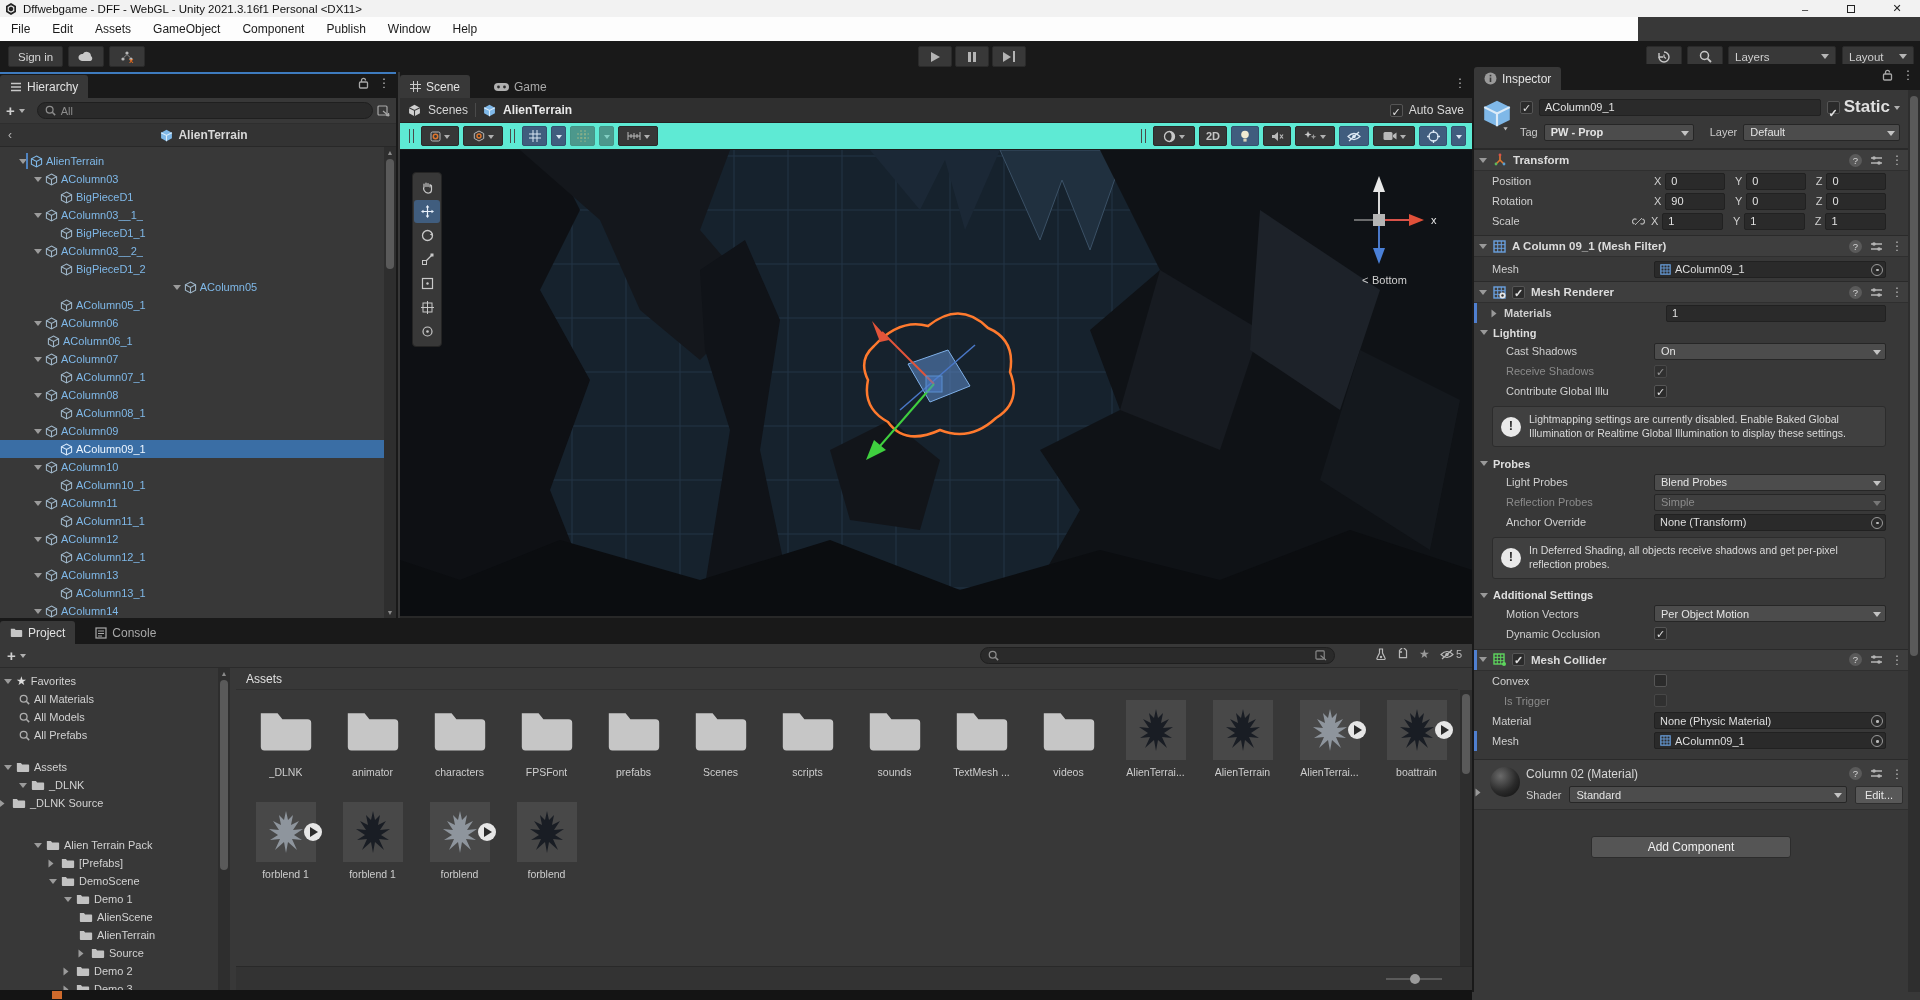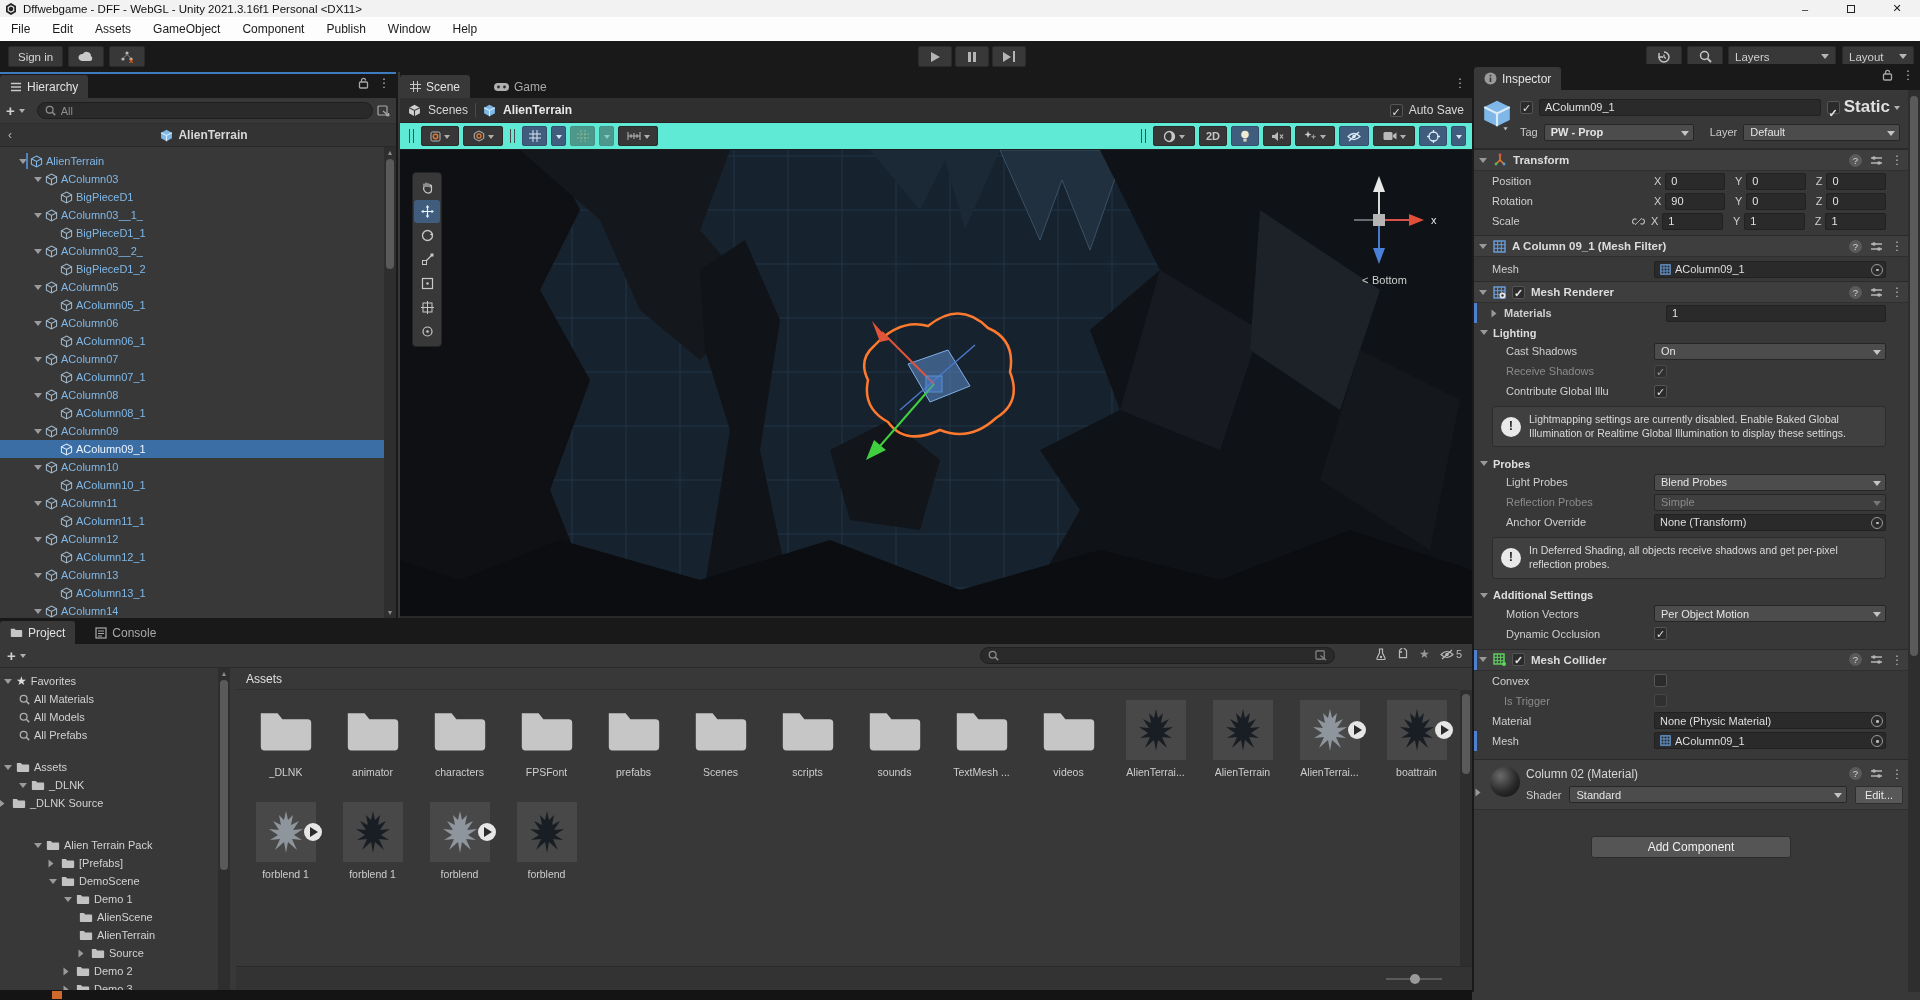--- a/index.html
+++ b/index.html
@@ -5,21 +5,21 @@
   html,body{margin:0;padding:0;background:#111;}
   *{box-sizing:border-box;font-family:"Liberation Sans",sans-serif;-webkit-font-smoothing:antialiased;}
   .app{position:relative;width:1920px;height:1000px;background:#383838;overflow:hidden;color:#cfcfcf;font-size:11px;}
 
   
   .titlebar{position:absolute;left:0;top:0;width:1920px;height:17px;background:#f2f2f2;color:#111;display:flex;align-items:center;font-size:11.5px;}
   .titlebar .appicon{width:12px;height:12px;margin:0 6px 0 5px;}
   .wincontrols{margin-left:auto;display:flex;height:100%;}
   .winbtn{width:46px;display:flex;align-items:center;justify-content:center;color:#222;font-size:11px;}
   .winbtn .sq{width:8px;height:8px;border:1px solid #222;}
-  .menubar{position:absolute;left:0;top:17px;width:1920px;height:24px;background:#fdfdfd;display:flex;align-items:center;color:#1a1a1a;font-size:12px;}
+  .menubar{position:absolute;left:0;top:17px;width:1638px;height:24px;background:#fdfdfd;display:flex;align-items:center;color:#1a1a1a;font-size:12px;}
   .menubar .mi{padding:0 11px;height:100%;display:flex;align-items:center;}
   .topbar{position:absolute;left:0;top:41px;width:1920px;height:31px;background:#191919;display:flex;align-items:center;}
   .tbtn{height:21px;background:#383838;border:1px solid #2a2a2a;border-radius:2px;color:#d6d6d6;display:flex;align-items:center;justify-content:center;font-size:11.5px;padding:0 9px;margin-right:5px;}
   .tbtn.icon{width:36px;padding:0;}
   .playgroup{position:absolute;left:918px;top:5px;display:flex;gap:3px;}
   .pbtn{width:34px;height:21px;background:#383838;border:1px solid #2a2a2a;border-radius:2px;display:flex;align-items:center;justify-content:center;gap:2px;}
   .tri-play{width:0;height:0;border-left:9px solid #b4b4b4;border-top:5.5px solid transparent;border-bottom:5.5px solid transparent;}
   .bar-pause{width:3px;height:10px;background:#b4b4b4;}
   .rightbar{position:absolute;right:6px;top:5px;display:flex;align-items:center;}
   .ddbox{height:21px;background:#383838;border:1px solid #2a2a2a;border-radius:2px;color:#cfcfcf;display:flex;align-items:center;padding:0 6px;position:relative;font-size:11.5px;}
@@ -372,51 +372,51 @@
         <div class="h-row" data-kind="prefab" data-exp="leaf" style="padding-left: 49px;">
           <span class="tri"></span>
           <span class="ic-cube">
             <svg width="13" height="13" viewBox="0 0 12 12">
               <path d="M6 1 L10.7 3.5 V8.5 L6 11 L1.3 8.5 V3.5 Z" fill="none" stroke="currentColor"></path>
               <path d="M1.3 3.5 L6 6 L10.7 3.5 M6 6 V11" fill="none" stroke="currentColor"></path>
             </svg>
           </span>
           <span class="h-lbl">BigPieceD1_2</span>
         </div>
+        <div class="h-row" data-kind="prefab" data-exp="open" style="padding-left: 34px; justify-content: center;">
+          <span class="tri"></span>
+          <span class="ic-cube">
+            <svg width="13" height="13" viewBox="0 0 12 12">
+              <path d="M6 1 L10.7 3.5 V8.5 L6 11 L1.3 8.5 V3.5 Z" fill="none" stroke="currentColor"></path>
+              <path d="M1.3 3.5 L6 6 L10.7 3.5 M6 6 V11" fill="none" stroke="currentColor"></path>
+            </svg>
+          </span>
+          <span class="h-lbl">AColumn05</span>
+        </div>
+        <div class="h-row" data-kind="prefab" data-exp="leaf" style="padding-left: 49px;">
+          <span class="tri"></span>
+          <span class="ic-cube">
+            <svg width="13" height="13" viewBox="0 0 12 12">
+              <path d="M6 1 L10.7 3.5 V8.5 L6 11 L1.3 8.5 V3.5 Z" fill="none" stroke="currentColor"></path>
+              <path d="M1.3 3.5 L6 6 L10.7 3.5 M6 6 V11" fill="none" stroke="currentColor"></path>
+            </svg>
+          </span>
+          <span class="h-lbl">AColumn05_1</span>
+        </div>
         <div class="h-row" data-kind="prefab" data-exp="open" style="padding-left: 34px;">
           <span class="tri"></span>
           <span class="ic-cube">
             <svg width="13" height="13" viewBox="0 0 12 12">
               <path d="M6 1 L10.7 3.5 V8.5 L6 11 L1.3 8.5 V3.5 Z" fill="none" stroke="currentColor"></path>
               <path d="M1.3 3.5 L6 6 L10.7 3.5 M6 6 V11" fill="none" stroke="currentColor"></path>
             </svg>
           </span>
-          <span class="h-lbl">AColumn05</span>
-        </div>
-        <div class="h-row" data-kind="prefab" data-exp="leaf" style="padding-left: 49px;">
-          <span class="tri"></span>
-          <span class="ic-cube">
-            <svg width="13" height="13" viewBox="0 0 12 12">
-              <path d="M6 1 L10.7 3.5 V8.5 L6 11 L1.3 8.5 V3.5 Z" fill="none" stroke="currentColor"></path>
-              <path d="M1.3 3.5 L6 6 L10.7 3.5 M6 6 V11" fill="none" stroke="currentColor"></path>
-            </svg>
-          </span>
-          <span class="h-lbl">AColumn05_1</span>
-        </div>
-        <div class="h-row" data-kind="prefab" data-exp="open" style="padding-left: 34px;">
-          <span class="tri"></span>
-          <span class="ic-cube">
-            <svg width="13" height="13" viewBox="0 0 12 12">
-              <path d="M6 1 L10.7 3.5 V8.5 L6 11 L1.3 8.5 V3.5 Z" fill="none" stroke="currentColor"></path>
-              <path d="M1.3 3.5 L6 6 L10.7 3.5 M6 6 V11" fill="none" stroke="currentColor"></path>
-            </svg>
-          </span>
           <span class="h-lbl">AColumn06</span>
         </div>
-        <div class="h-row" data-kind="prefab" data-exp="leaf" style="padding-left: 49px;">
+        <div class="h-row" data-kind="prefab" data-exp="leaf" style="padding-left: 36px;">
           <span class="tri"></span>
           <span class="ic-cube">
             <svg width="13" height="13" viewBox="0 0 12 12">
               <path d="M6 1 L10.7 3.5 V8.5 L6 11 L1.3 8.5 V3.5 Z" fill="none" stroke="currentColor"></path>
               <path d="M1.3 3.5 L6 6 L10.7 3.5 M6 6 V11" fill="none" stroke="currentColor"></path>
             </svg>
           </span>
           <span class="h-lbl">AColumn06_1</span>
         </div>
         <div class="h-row" data-kind="prefab" data-exp="open" style="padding-left: 34px;">

